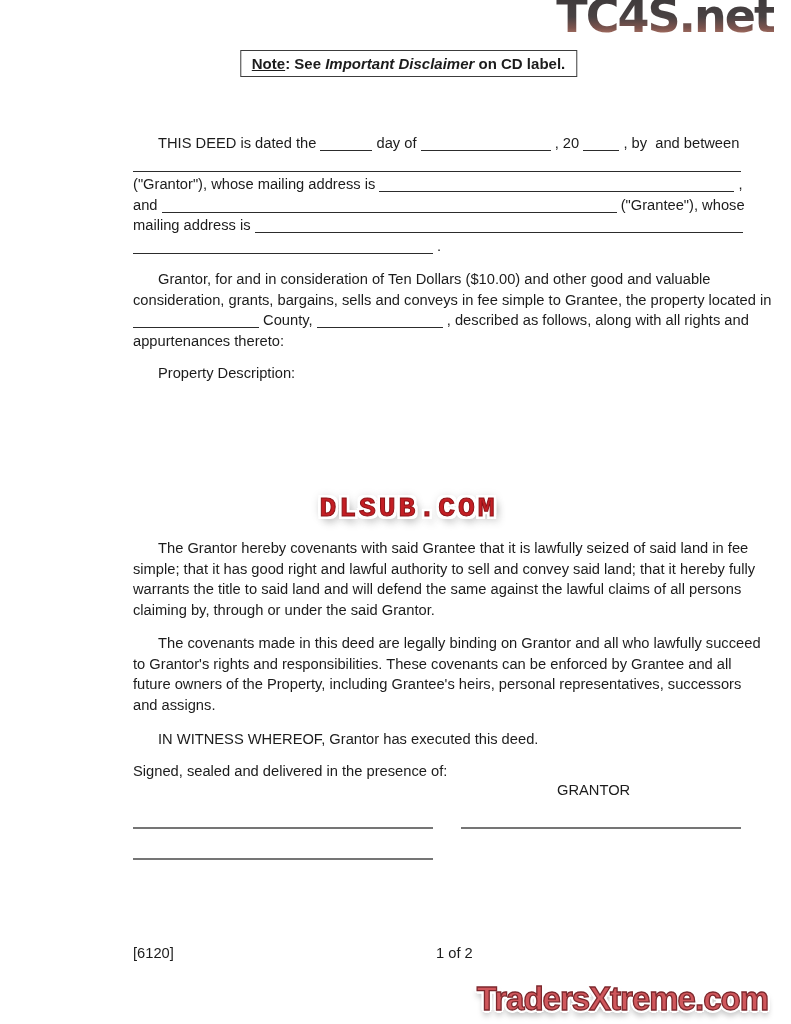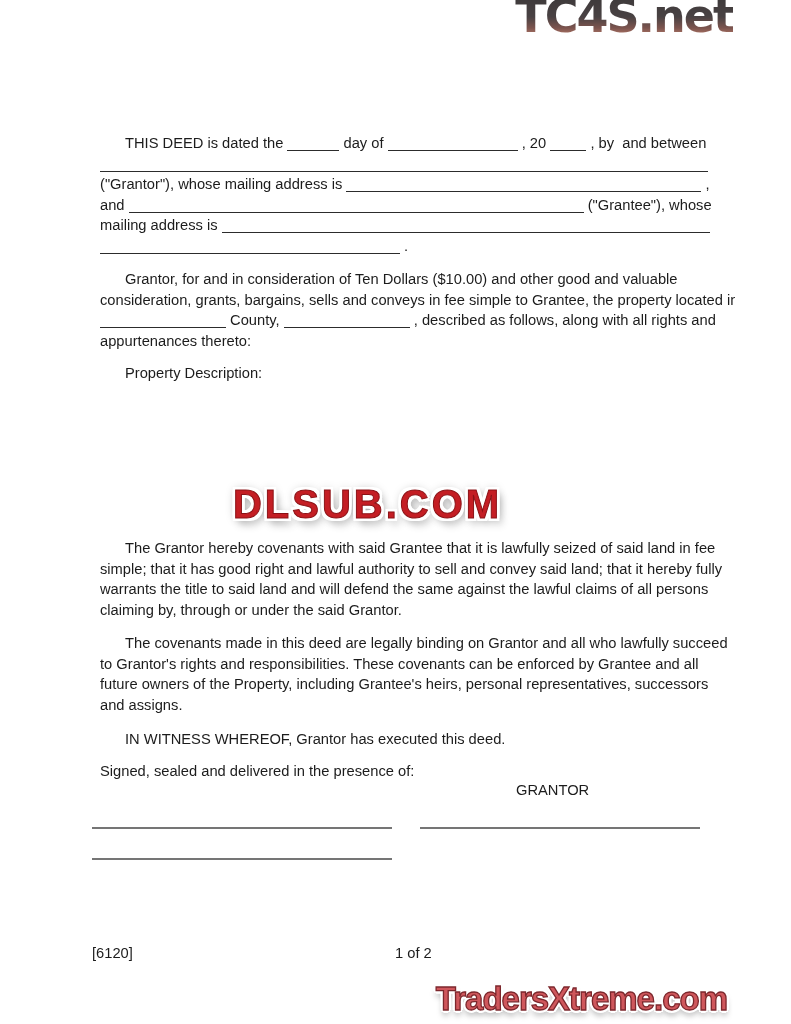--- a/index.html
+++ b/index.html
@@ -1,22 +1,22 @@
 <!DOCTYPE html>
 <html><head>
 <meta charset="utf-8">
 <style>
   html,body{margin:0;padding:0;background:#ffffff;}
   .page{
     position:relative;width:735px;height:1024px;background:#ffffff;
-    font-family:"Liberation Sans",sans-serif;color:#1c1c1c;overflow:hidden;
+    font-family:"Liberation Sans",sans-serif;color:#1c1c1c;overflow:hidden;margin-left:41px;
   }
   
   .para{
-    position:absolute;left:100px;width:640px;margin:0;
+    position:absolute;left:92px;width:640px;margin:0;
     font-size:14.7px;line-height:20.6px;white-space:nowrap;
   }
   .indent{text-indent:25px;}
   .blank{
     display:inline-block;height:13px;vertical-align:-3px;
     border-bottom:1px solid #2c2c2c;
   }
   
   .note-box{
     position:absolute;top:50px;left:50%;transform:translateX(-50%);
@@ -38,22 +38,22 @@
   .footer-page{position:absolute;top:945px;left:395px;font-size:14.7px;}
   
   .wm-top{
     position:absolute;top:-7px;right:2px;line-height:1;
     font-family:"DejaVu Sans",sans-serif;font-weight:bold;font-size:46px;letter-spacing:-2px;
     background:linear-gradient(180deg,#3d393a 5%,#494243 52%,#7c544e 76%,#aa7263 90%,#8c5a50 100%);
     -webkit-background-clip:text;background-clip:text;
     color:transparent;-webkit-text-fill-color:transparent;
   }
   .wm-mid{
-    position:absolute;top:480px;left:50%;transform:translateX(-50%);line-height:1.2;
-    font-family:Liberation Sans, sans-serif;font-weight:bold;font-size:40px;letter-spacing:3px;
+    position:absolute;top:492px;left:50%;transform:translateX(-50%);line-height:1.2;
+    font-family:Liberation Mono, monospace;font-weight:bold;font-size:28px;letter-spacing:3px;
     color:#c41e24;-webkit-text-stroke:1px #8a1115;
     text-shadow:
       -3px 0 0 #fff,3px 0 0 #fff,0 -3px 0 #fff,0 3px 0 #fff,
       -3px -3px 0 #fff,3px -3px 0 #fff,-3px 3px 0 #fff,3px 3px 0 #fff,
       0 0 10px rgba(0,0,0,.35),4px 6px 8px rgba(0,0,0,.30);
   }
   .wm-bottom{
     position:absolute;top:981px;right:8px;line-height:1.1;
     font-family:Liberation Sans, sans-serif;font-weight:bold;font-size:33px;letter-spacing:-1px;
     color:#cf575c;-webkit-text-stroke:1.3px #7c272c;
@@ -63,20 +63,21 @@
       0 5px 6px rgba(0,0,0,.40);
   }
 </style>
 </head>
 <body>
 
 <div class="page">
 
   <div class="wm-top">TC4S.net</div>
 
+  <div class="note-box"><span class="note-label">Note</span><span>: See </span><span class="note-em">Important Disclaimer</span><span> on CD label.</span></div>
 
 
   <p class="para indent" style="top:133px">THIS DEED is dated the <span class="blank" style="width: 52px;"></span> day of <span class="blank" style="width: 130px;"></span> , 20 <span class="blank" style="width: 36px;"></span> , by&nbsp; and between<br><span class="blank" style="width: 608px;"></span><br>("Grantor"), whose mailing address is <span class="blank" style="width: 355px;"></span> ,<br>and <span class="blank" style="width: 455px;"></span> ("Grantee"), whose<br>mailing address is <span class="blank" style="width: 488px;"></span><br><span class="blank" style="width: 300px;"></span> .</p>
 
   <p class="para indent" style="top:269px">Grantor, for and in consideration of Ten Dollars ($10.00) and other good and valuable<br>consideration, grants, bargains, sells and conveys in fee simple to Grantee, the property located in<br><span class="blank" style="width: 126px;"></span> County, <span class="blank" style="width: 126px;"></span> , described as follows, along with all rights and<br>appurtenances thereto:</p>
 
   <p class="para indent" style="top:363px">Property Description:</p>
 
   <div class="wm-mid">DLSUB.COM</div>
 

